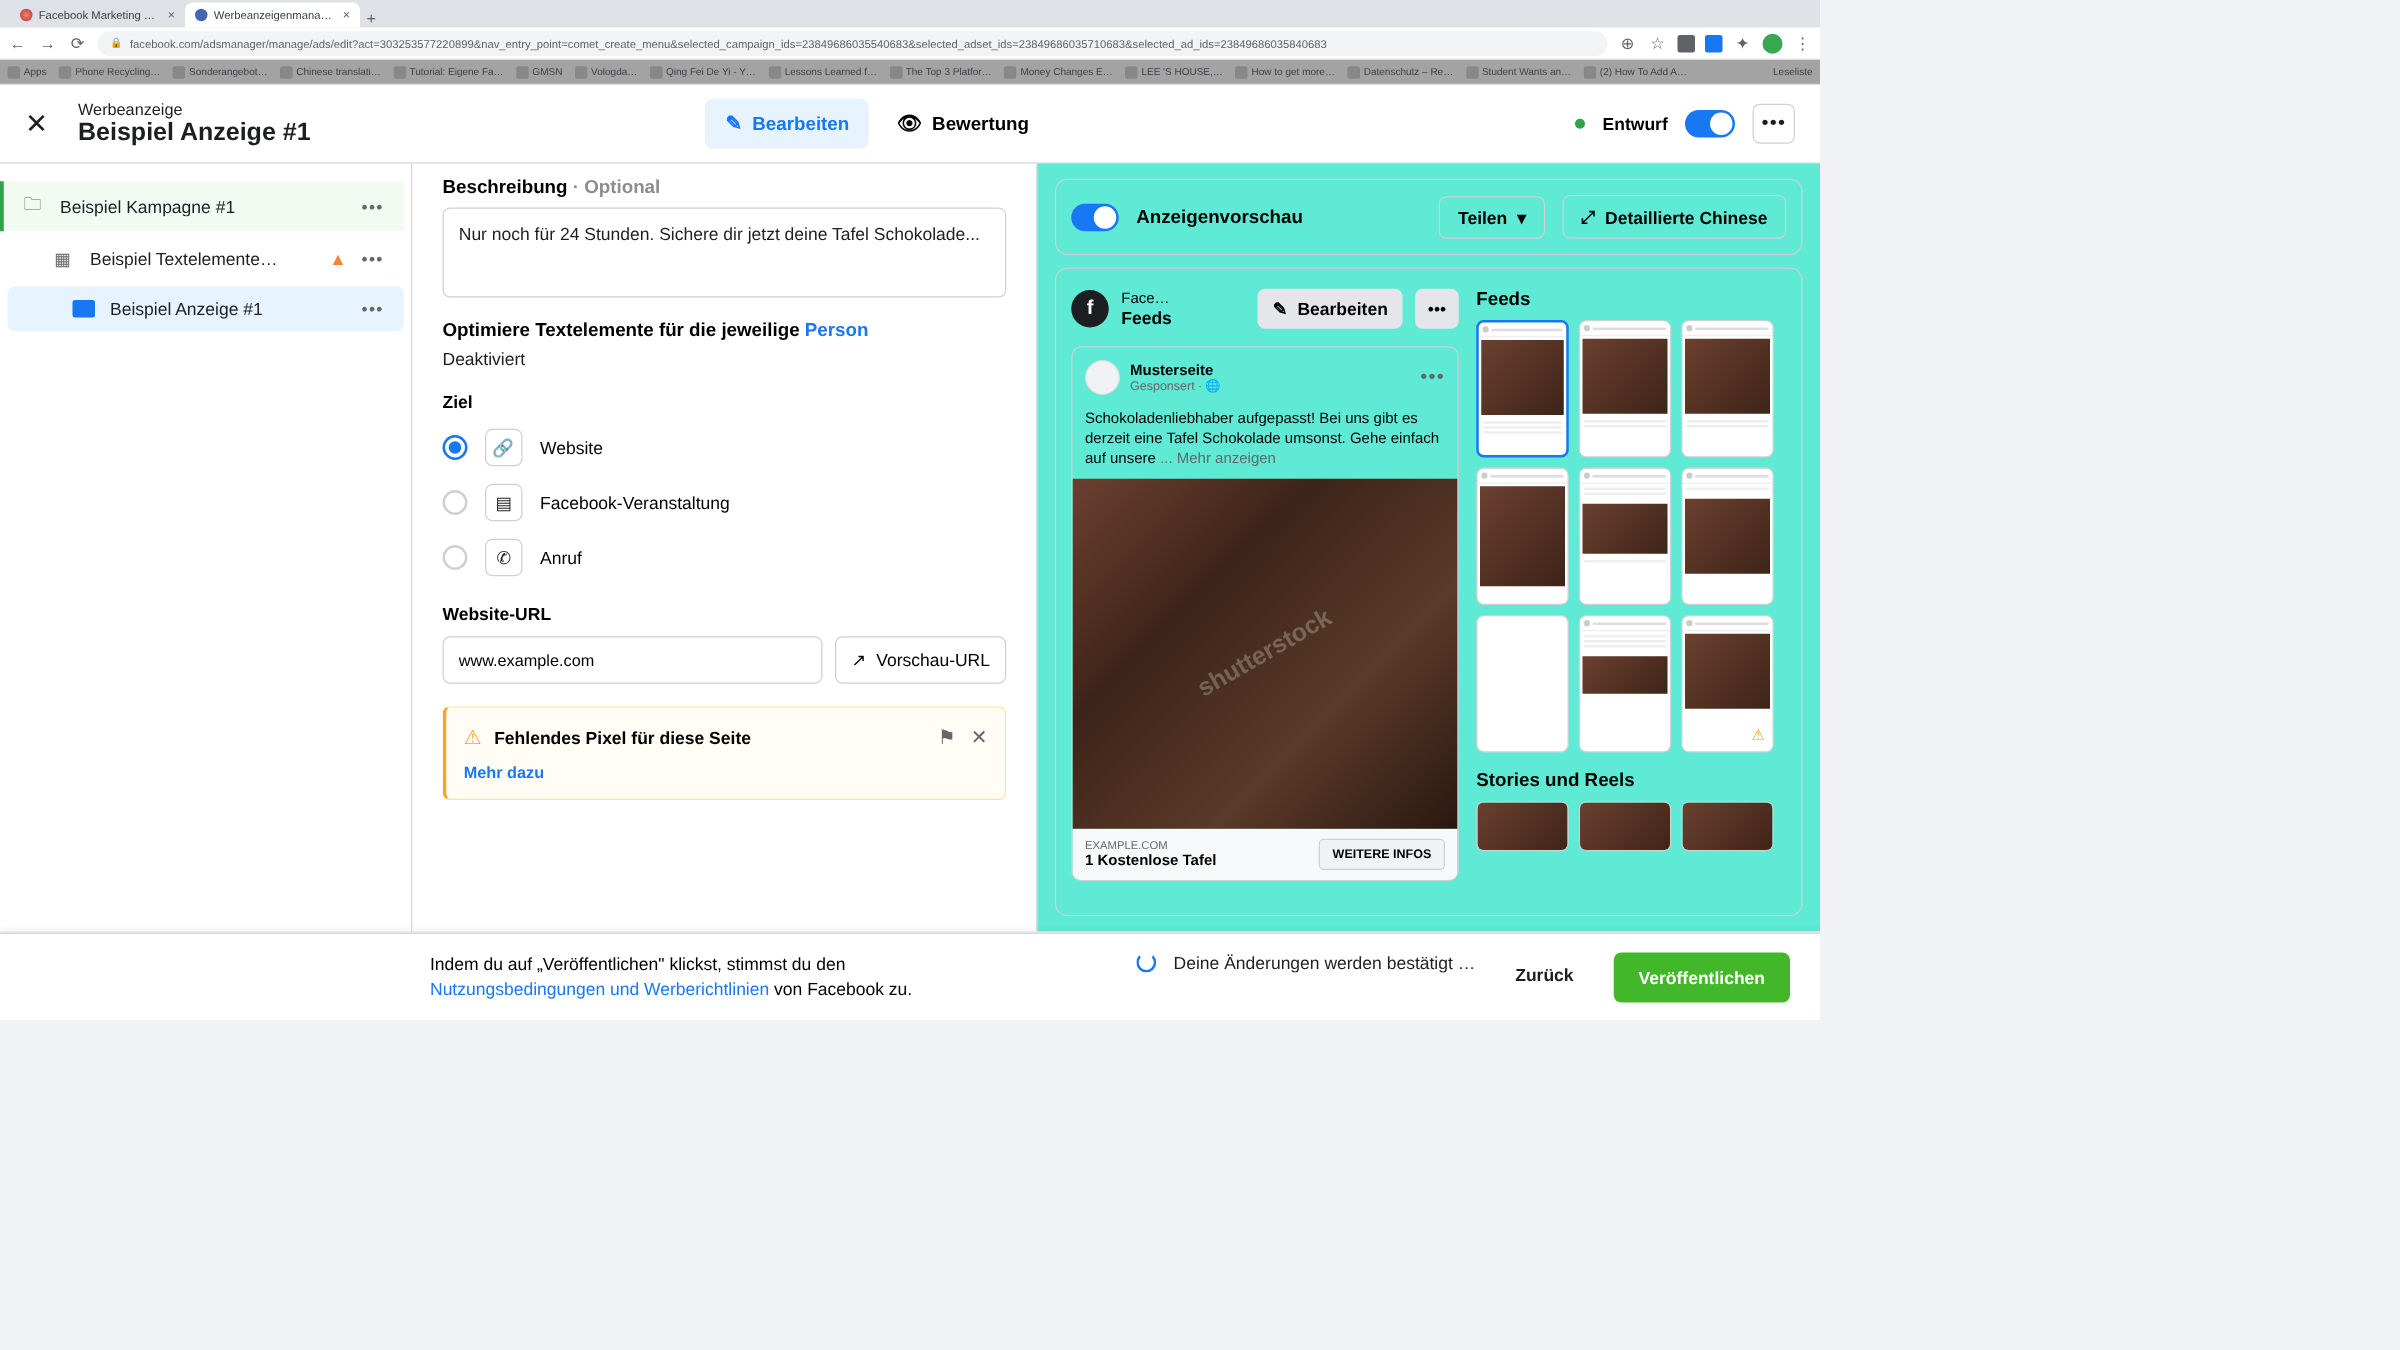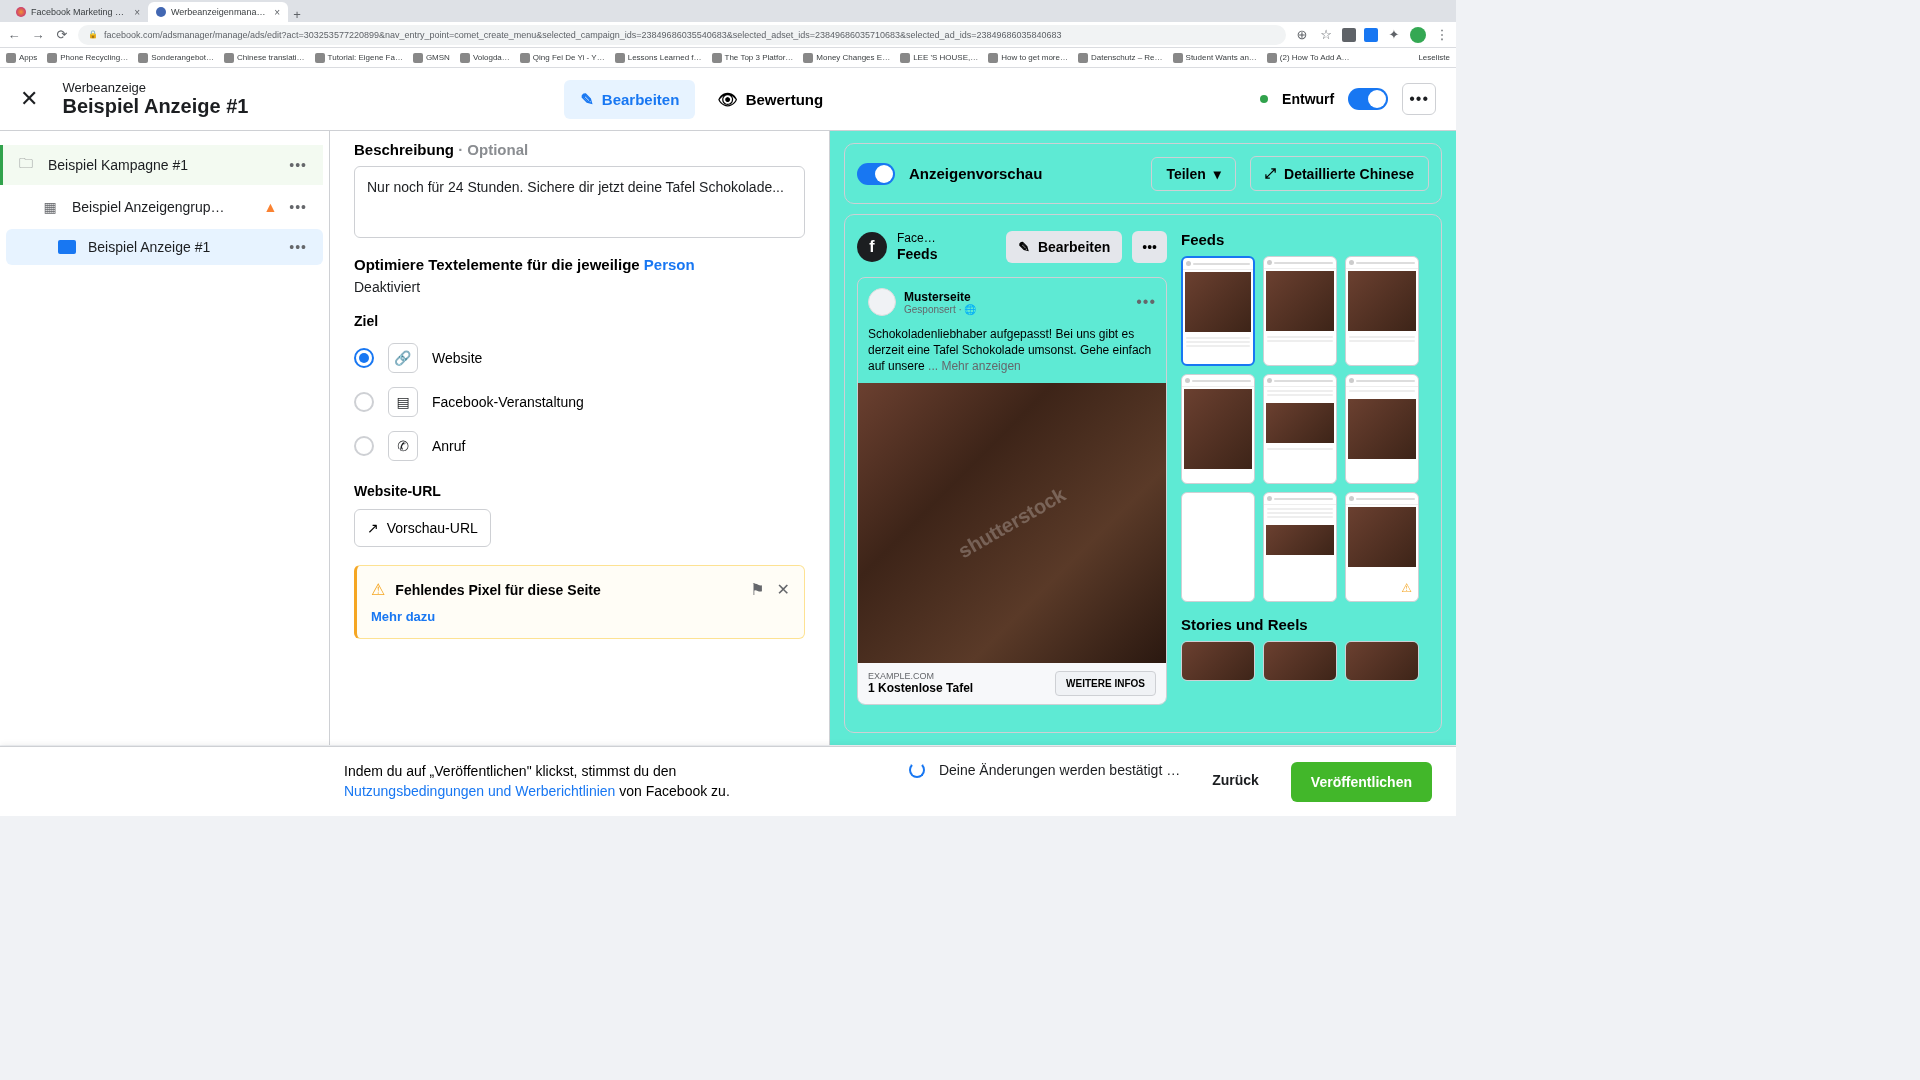--- a/index.html
+++ b/index.html
@@ -15,21 +15,21 @@
 .tab-title { white-space: nowrap; overflow: hidden; text-overflow: ellipsis; flex: 1; }
 .tab-close { font-size: 10px; color: #5f6368; }
 .new-tab { width: 18px; text-align: center; font-size: 13px; color: #5f6368; }
 .toolbar { display: flex; align-items: center; height: 26px; padding: 0 6px; background: #fff; gap: 8px; border-bottom: 1px solid #dadce0; }
 .nav-icon { color: #5f6368; font-size: 13px; width: 16px; text-align: center; }
 .url-bar { flex: 1; display: flex; align-items: center; height: 20px; background: #f1f3f4; border-radius: 10px; padding: 0 10px; font-size: 9px; color: #5f6368; gap: 6px; }
 .url-bar .lock { font-size: 8px; }
 .toolbar-right { display: flex; gap: 8px; align-items: center; }
 .ext-icon { width: 14px; height: 14px; border-radius: 2px; background: #5f6368; }
 .avatar-icon { width: 16px; height: 16px; border-radius: 50%; background: #34a853; }
-.bookmarks { display: flex; align-items: center; height: 20px; padding: 0 6px; background: #ffffff; gap: 10px; font-size: 8px; color: #3c4043; border-bottom: 1px solid #dadce0; overflow: hidden; }
+.bookmarks { display: flex; align-items: center; height: 20px; padding: 0 6px; background: #a3a3a3; gap: 10px; font-size: 8px; color: #3c4043; border-bottom: 1px solid #dadce0; overflow: hidden; }
 .bookmark { display: flex; align-items: center; gap: 3px; white-space: nowrap; }
 .bm-icon { width: 10px; height: 10px; border-radius: 2px; background: #888; flex-shrink: 0; }
 
 
 .app-header { display: flex; align-items: center; height: 63px; padding: 0 20px; background: #fff; border-bottom: 1px solid #ced0d4; gap: 16px; }
 .close-x { font-size: 22px; color: #1c1e21; cursor: pointer; margin-right: 8px; }
 .header-titles { flex: 0 0 auto; }
 .header-sub { font-size: 13px; color: #1c1e21; }
 .header-main { font-size: 20px; font-weight: 700; color: #1c1e21; }
 .header-tabs { display: flex; gap: 6px; margin-left: 300px; }
@@ -277,21 +277,21 @@
 <div class="app-body">
 
   <div class="sidebar">
     <div class="side-item highlight">
       <span class="side-icon folder">🗀</span>
       <span class="side-label">Beispiel Kampagne #1</span>
       <span class="side-dots">•••</span>
     </div>
     <div class="side-item l2">
       <span class="side-icon">▦</span>
-      <span class="side-label">Beispiel Anzeigengrup…</span>
+      <span class="side-label">Beispiel Textelemente…</span>
       <span class="side-warn">▲</span>
       <span class="side-dots">•••</span>
     </div>
     <div class="side-item l3 selected">
       <span class="side-icon ad"></span>
       <span class="side-label">Beispiel Anzeige #1</span>
       <span class="side-dots">•••</span>
     </div>
   </div>
 
@@ -318,20 +318,21 @@
       <div class="radio-label">Facebook-Veranstaltung</div>
     </div>
     <div class="radio-row">
       <div class="radio"></div>
       <div class="radio-icon-box">✆</div>
       <div class="radio-label">Anruf</div>
     </div>
 
     <div class="url-label">Website-URL</div>
     <div class="url-row">
+      <input class="url-input" value="www.example.com" style="">
       <div class="preview-url">
         <span>↗</span>
         <span>Vorschau-URL</span>
       </div>
     </div>
 
     <div class="warning-box">
       <div class="warn-header">
         <span class="warn-tri">⚠</span>
         <span class="warn-title">Fehlendes Pixel für diese Seite</span>

